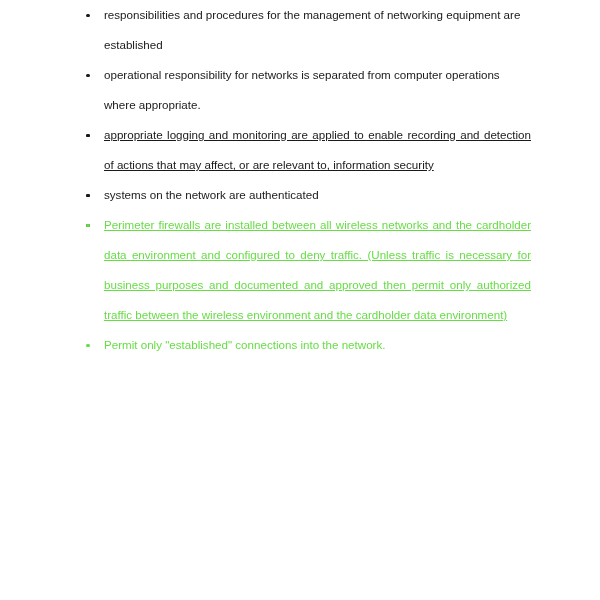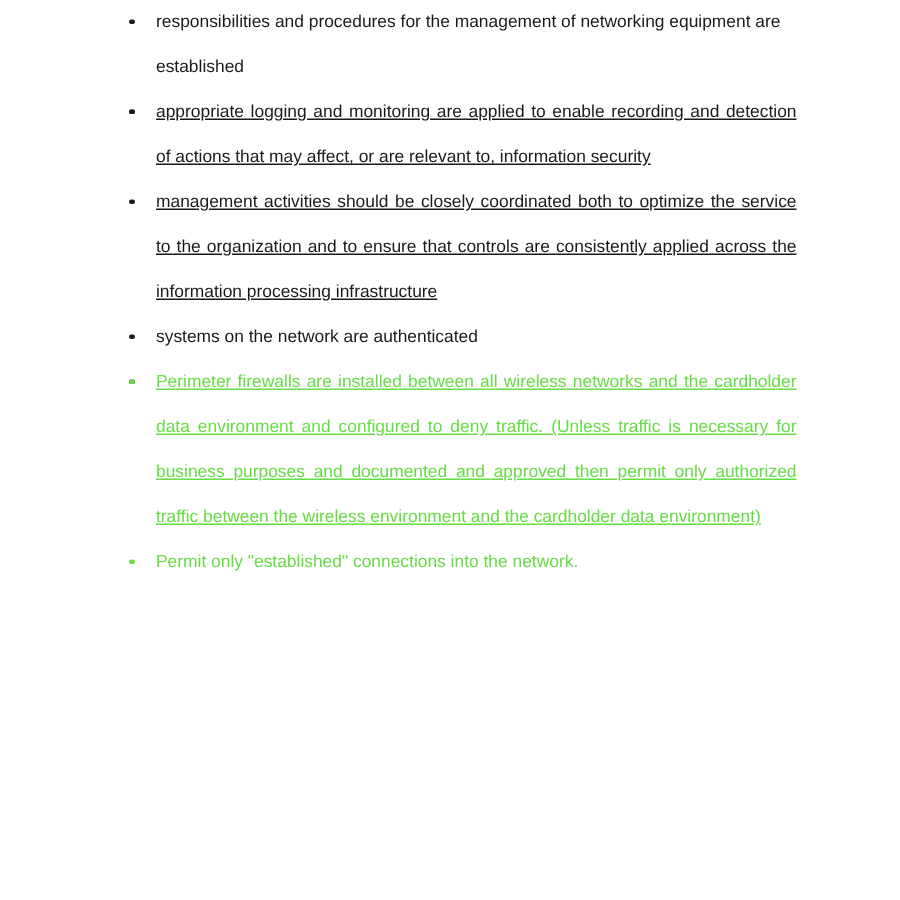--- a/index.html
+++ b/index.html
@@ -96,28 +96,31 @@
 
 <div class="page">
   <div class="content">
     <ul class="bullet-list" id="bullet-list">
         <li class="bullet-item">
           <span class="bullet-marker"><span class="dot"></span></span>
           <span class="item-text">responsibilities and procedures for the management of networking equipment are established</span>
         </li>
         <li class="bullet-item">
           <span class="bullet-marker"><span class="dot"></span></span>
+          <span class="item-text">operational responsibility for networks is separated from computer operations where appropriate.</span>
+        </li>
+        <li class="bullet-item">
+          <span class="bullet-marker"><span class="dot"></span></span>
         </li>
         <li class="bullet-item justified">
           <span class="bullet-marker"><span class="dot"></span></span>
           <span class="item-text">appropriate logging and monitoring are applied to enable recording and detection of actions that may affect, or are relevant to, information security</span>
         </li>
         <li class="bullet-item justified">
           <span class="bullet-marker"><span class="dot"></span></span>
-          <span class="item-text">management activities should be closely coordinated both to optimize the service to the organization and to ensure that controls are consistently applied across the information processing infrastructure</span>
         </li>
         <li class="bullet-item">
           <span class="bullet-marker"><span class="dot"></span></span>
           <span class="item-text">systems on the network are authenticated</span>
         </li>
         <li class="bullet-item">
           <span class="bullet-marker"><span class="dot"></span></span>
         </li>
         <li class="bullet-item justified green">
           <span class="bullet-marker"><span class="dot"></span></span>

